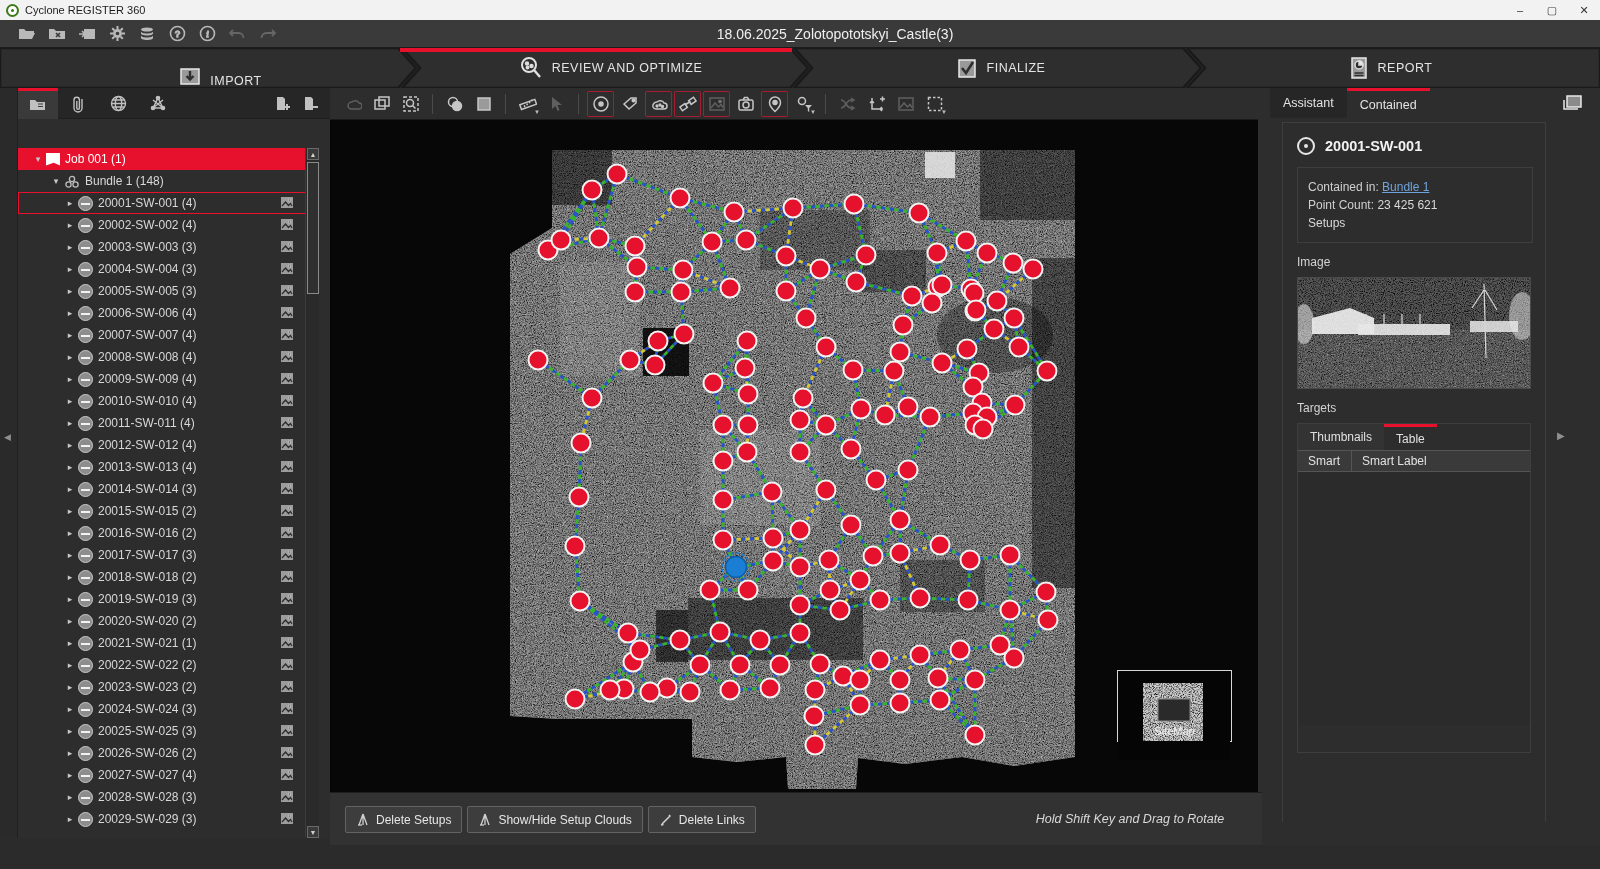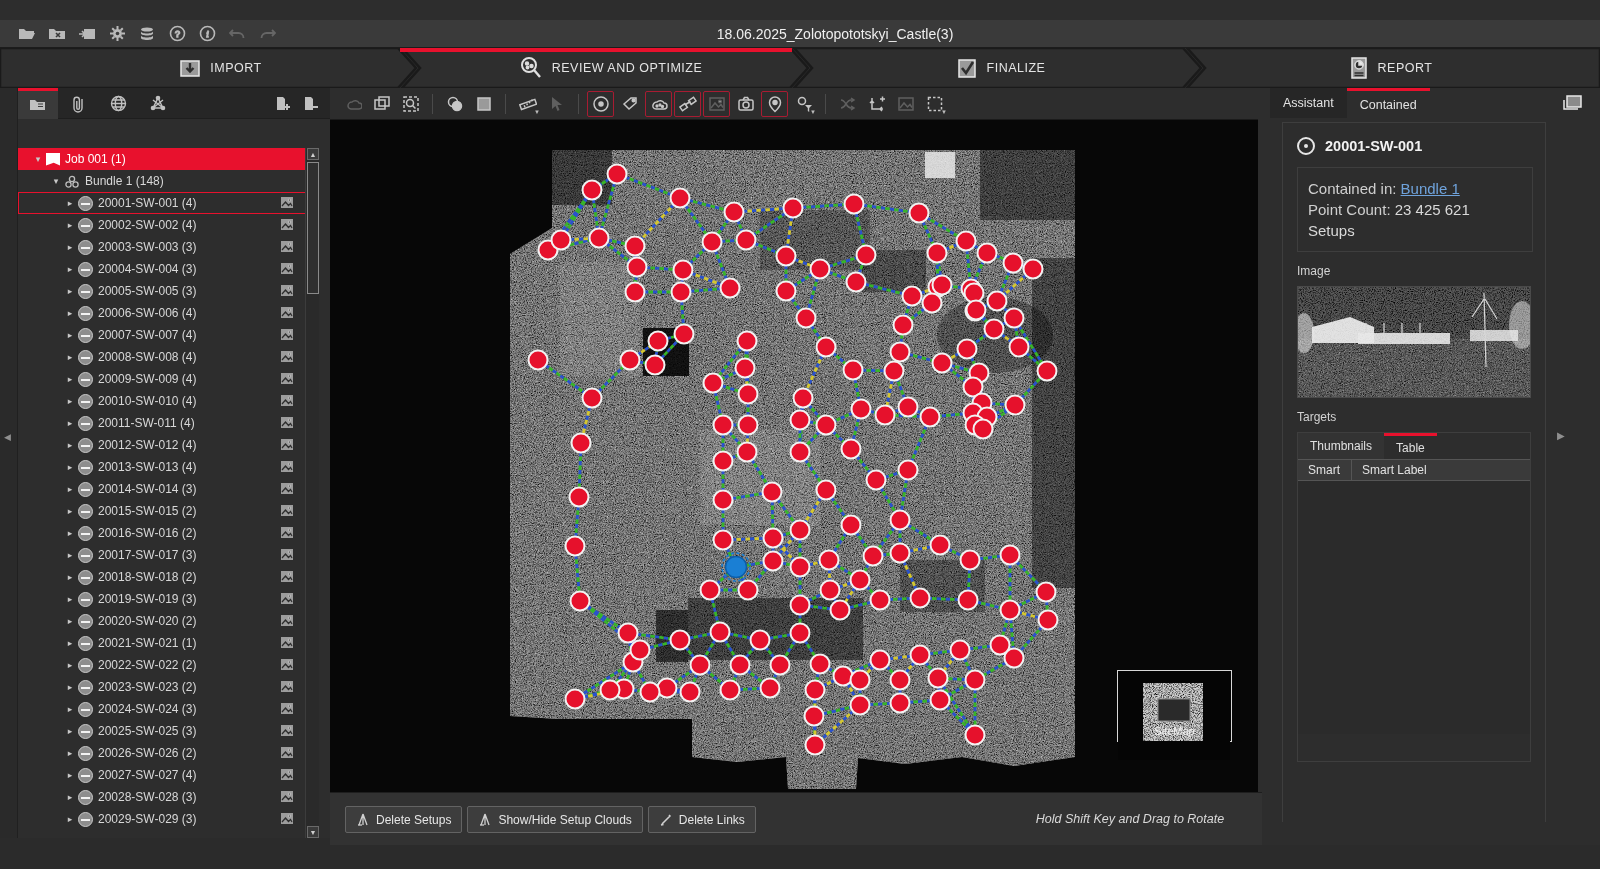--- a/index.html
+++ b/index.html
@@ -114,21 +114,21 @@
   .rp-tab.inactive { background:#262626; }
   .rp-tab.active { border-top:3px solid #e8112d; background:#2d2d2d; }
   .rp-panes-btn { margin-left:auto; margin-right:14px; width:28px; display:flex; align-items:center; justify-content:center; }
   .rp-panes-btn svg { stroke:#d8d8d8; fill:none; stroke-width:1.5; }
   .rp-body { position:absolute; left:20px; top:34px; width:264px; height:700px;
              border:1px solid #3e3e3e; border-bottom:none; padding:14px 12px 0 14px; }
   .rp-head { display:flex; align-items:center; gap:10px; color:#f2f2f2; font-size:14.5px; font-weight:bold; }
   .rp-target-glyph { width:18px; height:18px; border-radius:50%; border:2px solid #e6e6e6; position:relative; }
   .rp-target-glyph::after { content:""; position:absolute; left:5px; top:5px; width:4px; height:4px;
              border-radius:50%; background:#e6e6e6; }
-  .rp-info { margin-top:12px; border:1px solid #3e3e3e; padding:8px 10px; font-size:15px; color:#d9d9d9; }
+  .rp-info { margin-top:12px; border:1px solid #3e3e3e; padding:8px 10px; font-size:12px; color:#d9d9d9; }
   .rp-info .row { margin:4px 0; }
   .rp-info .lbl { color:#cfcfcf; }
   .rp-link { color:#6fa3dc; text-decoration:underline; }
   .rp-sec-label { margin-top:12px; font-size:12px; color:#d3d3d3; }
   .rp-img-box { margin-top:8px; width:234px; height:112px; border:1px solid #4a4a4a; background:#000; }
   .rp-targets-box { margin-top:8px; width:234px; height:330px; border:1px solid #3e3e3e; }
   .tg-tabs { display:flex; height:26px; }
   .tg-tab { padding:0 12px; display:flex; align-items:center; font-size:12px; color:#e0e0e0; }
   .tg-tab.inactive { background:#333; }
   .tg-tab.active { border-top:3px solid #e8112d; }
@@ -136,20 +136,29 @@
                background:#3a3a3a; font-size:12px; color:#e2e2e2; align-items:center; }
   .tg-header .c1 { width:54px; padding-left:10px; border-right:1px solid #555; height:100%; display:flex; align-items:center; }
   .tg-header .c2 { padding-left:10px; }
   .tg-body { height:253px; background:#2b2b2b; }
 </style>
 </head>
 <body>
 
 <div id="app">
 
+  <div class="abs titlebar">
+    <div class="app-logo"></div>
+    <div class="titlebar-text">Cyclone REGISTER 360</div>
+    <div class="win-controls">
+      <div class="win-btn">–</div>
+      <div class="win-btn">▢</div>
+      <div class="win-btn">✕</div>
+    </div>
+  </div>
 
   <div class="abs menubar">
     <div class="menu-btn">
       <svg width="18" height="16" viewBox="0 0 18 16">
           <path d="M1 13 V3 h5 l2 2 h8 v2 M1 13 l3 -6 h13 l-3 6 z" fill="#b9b9b9" stroke="none"></path>
         </svg>
       </div>
     <div class="menu-btn">
       <svg width="18" height="16" viewBox="0 0 18 16">
           <path d="M1 13 V3 h5 l2 2 h9 v8 z" fill="#b9b9b9" stroke="none"></path>
@@ -208,21 +217,21 @@
   <div class="abs ribbon">
     <svg width="1600" height="40" viewBox="0 0 1600 40">
       <g fill="#2e2e2e" stroke="#1a1a1a" stroke-width="2.5">
         <polygon points="0,0 398,0 416,20 398,40 0,40"></polygon>
         <polygon points="402,0 790,0 808,20 790,40 402,40 420,20"></polygon>
         <polygon points="794,0 1183,0 1201,20 1183,40 794,40 812,20"></polygon>
         <polygon points="1187,0 1600,0 1600,40 1187,40 1205,20"></polygon>
       </g>
       <polyline points="400,2 792,2" stroke="#e8112d" stroke-width="4" fill="none"></polyline>
     </svg>
-    <div class="wf-label" style="left:120px; width:200px;">
+    <div class="wf-label" style="left:120px; width:200px;align-items:flex-end;">
       <svg width="24" height="24" viewBox="0 0 24 24">
           <rect x="3" y="5" width="18" height="15" fill="#9a9a9a" stroke="#e8e8e8"></rect>
           <path d="M12 7 v8 M8.5 12 l3.5 3.5 3.5 -3.5" stroke="#2e2e2e" stroke-width="2.4" fill="none"></path>
         </svg>
       <span>IMPORT</span>
     </div>
     <div class="wf-label" style="left:470px; width:280px;text-align:center;">
       <svg width="26" height="26" viewBox="0 0 26 26">
           <circle cx="11" cy="10" r="7" stroke="#e0e0e0" stroke-width="2" fill="none"></circle>
           <circle cx="9" cy="8.5" r="1.5" fill="#e0e0e0"></circle>

